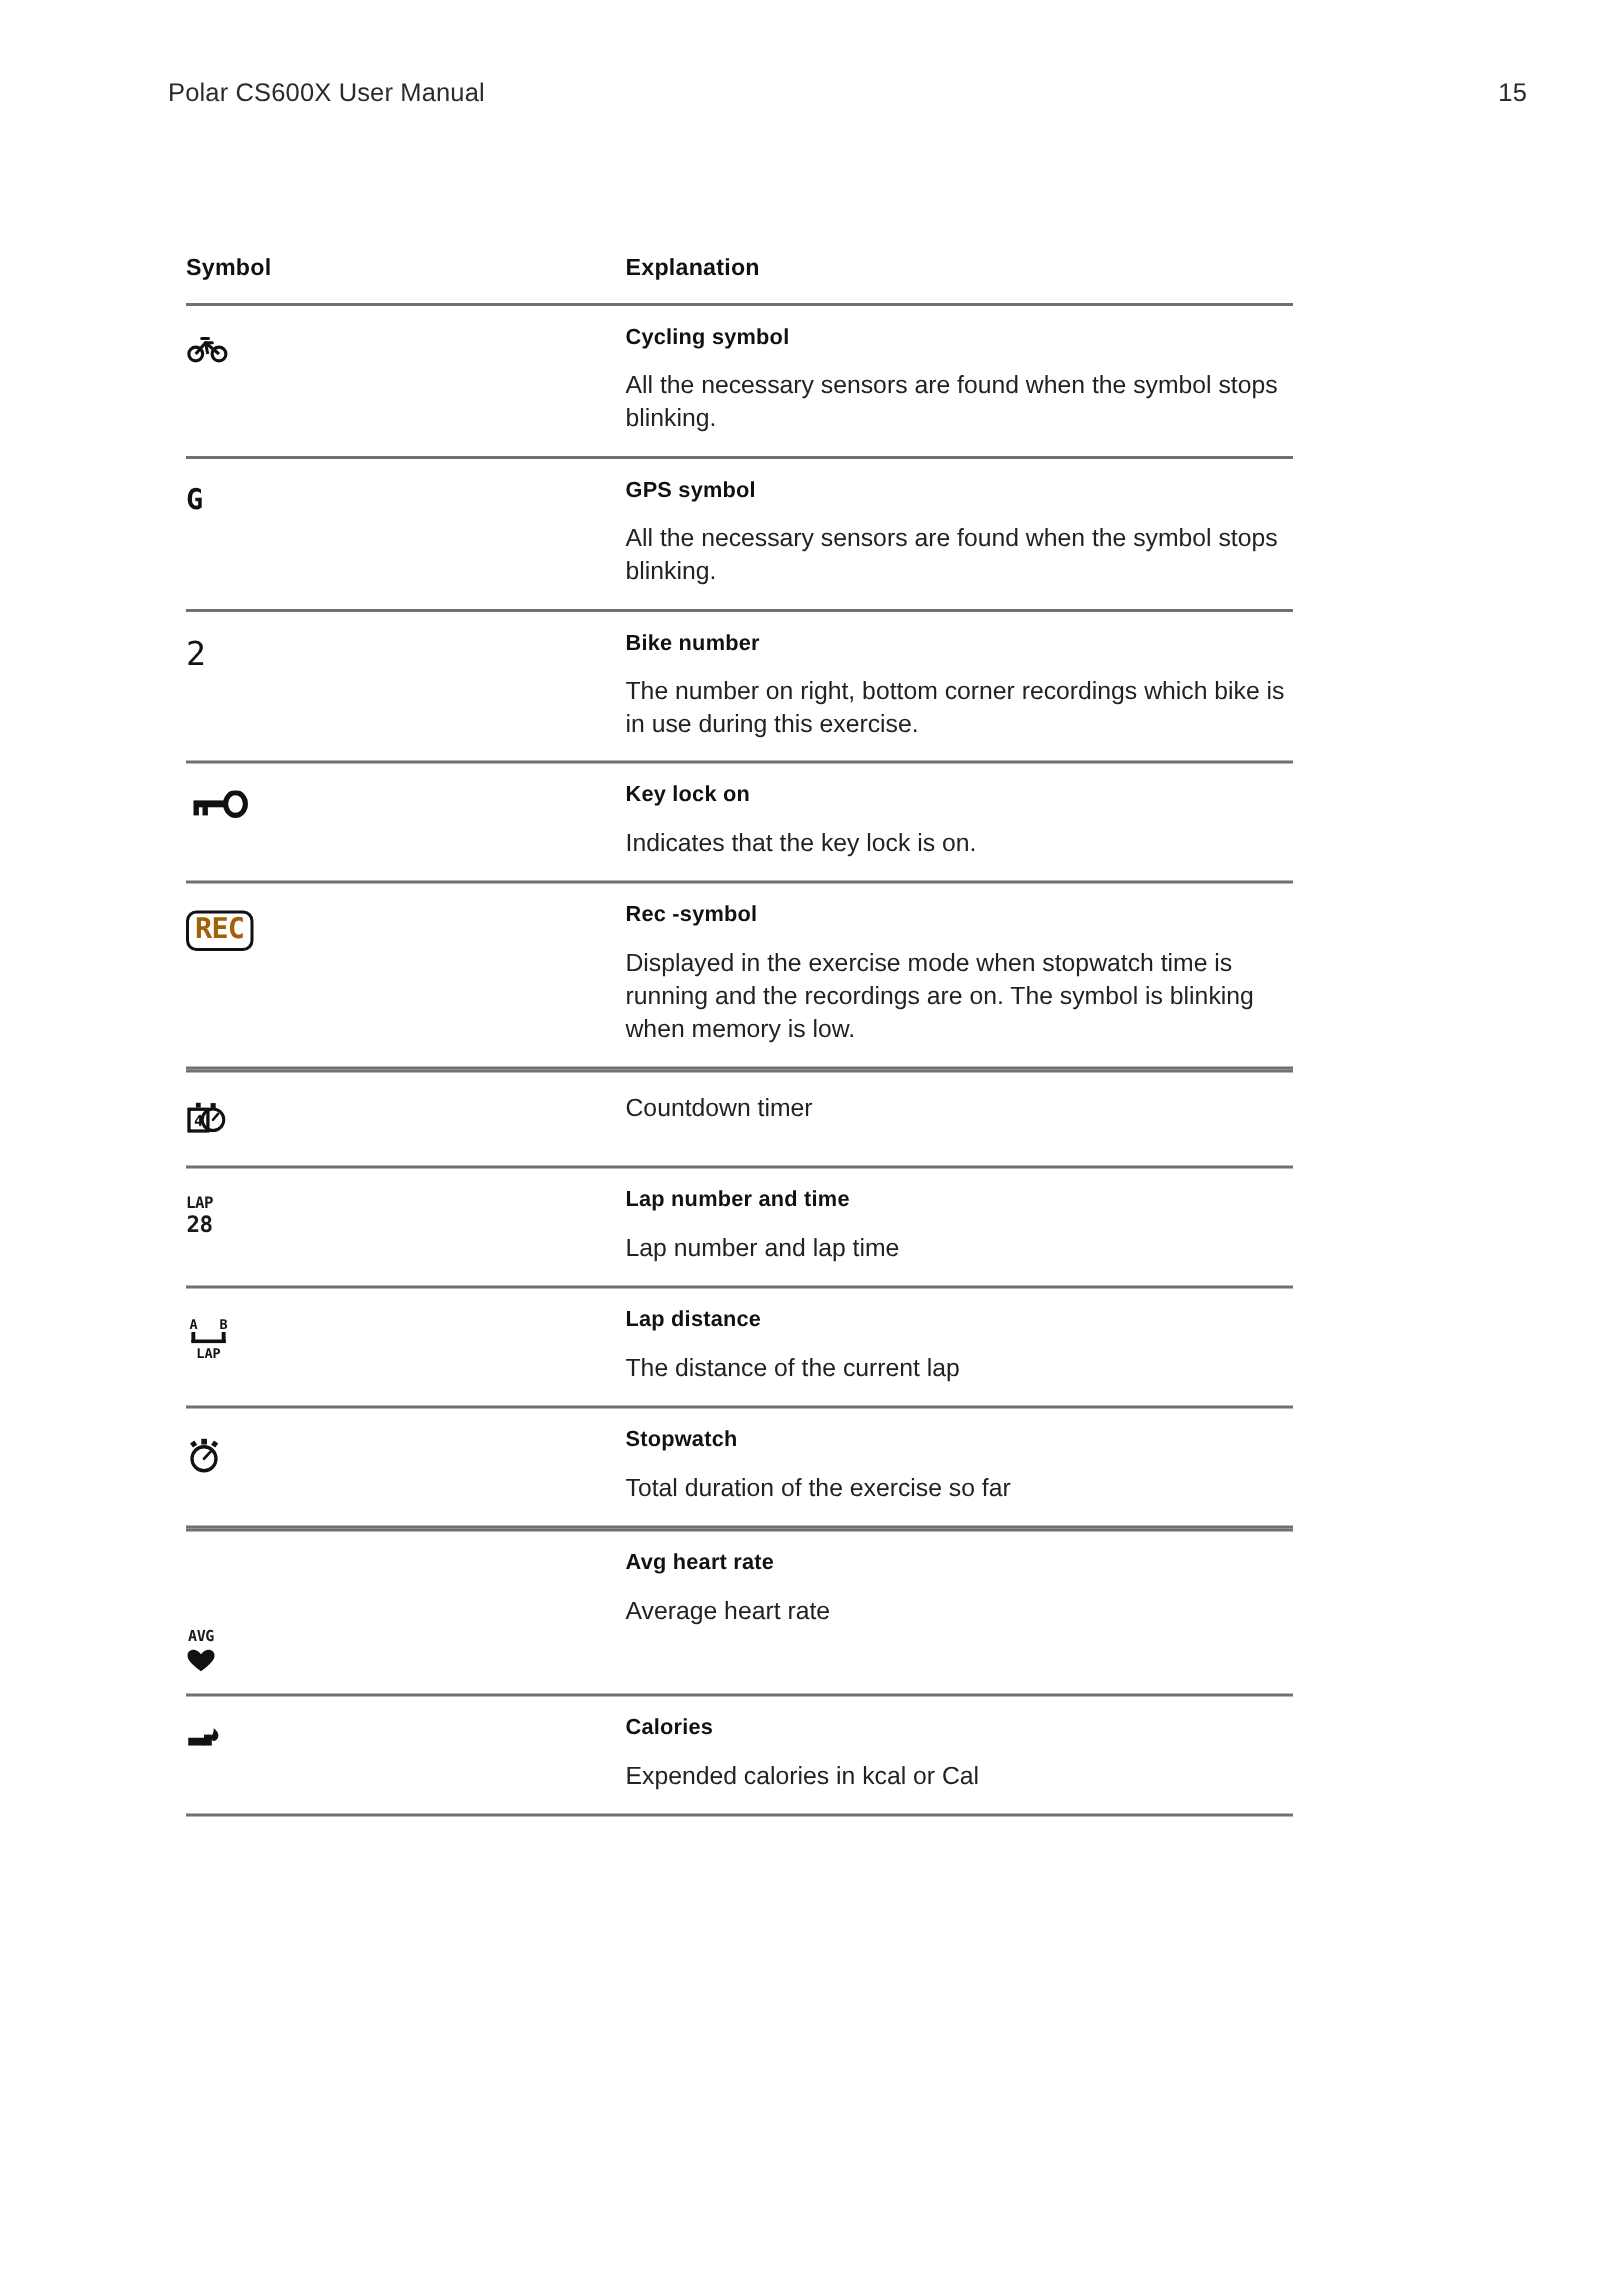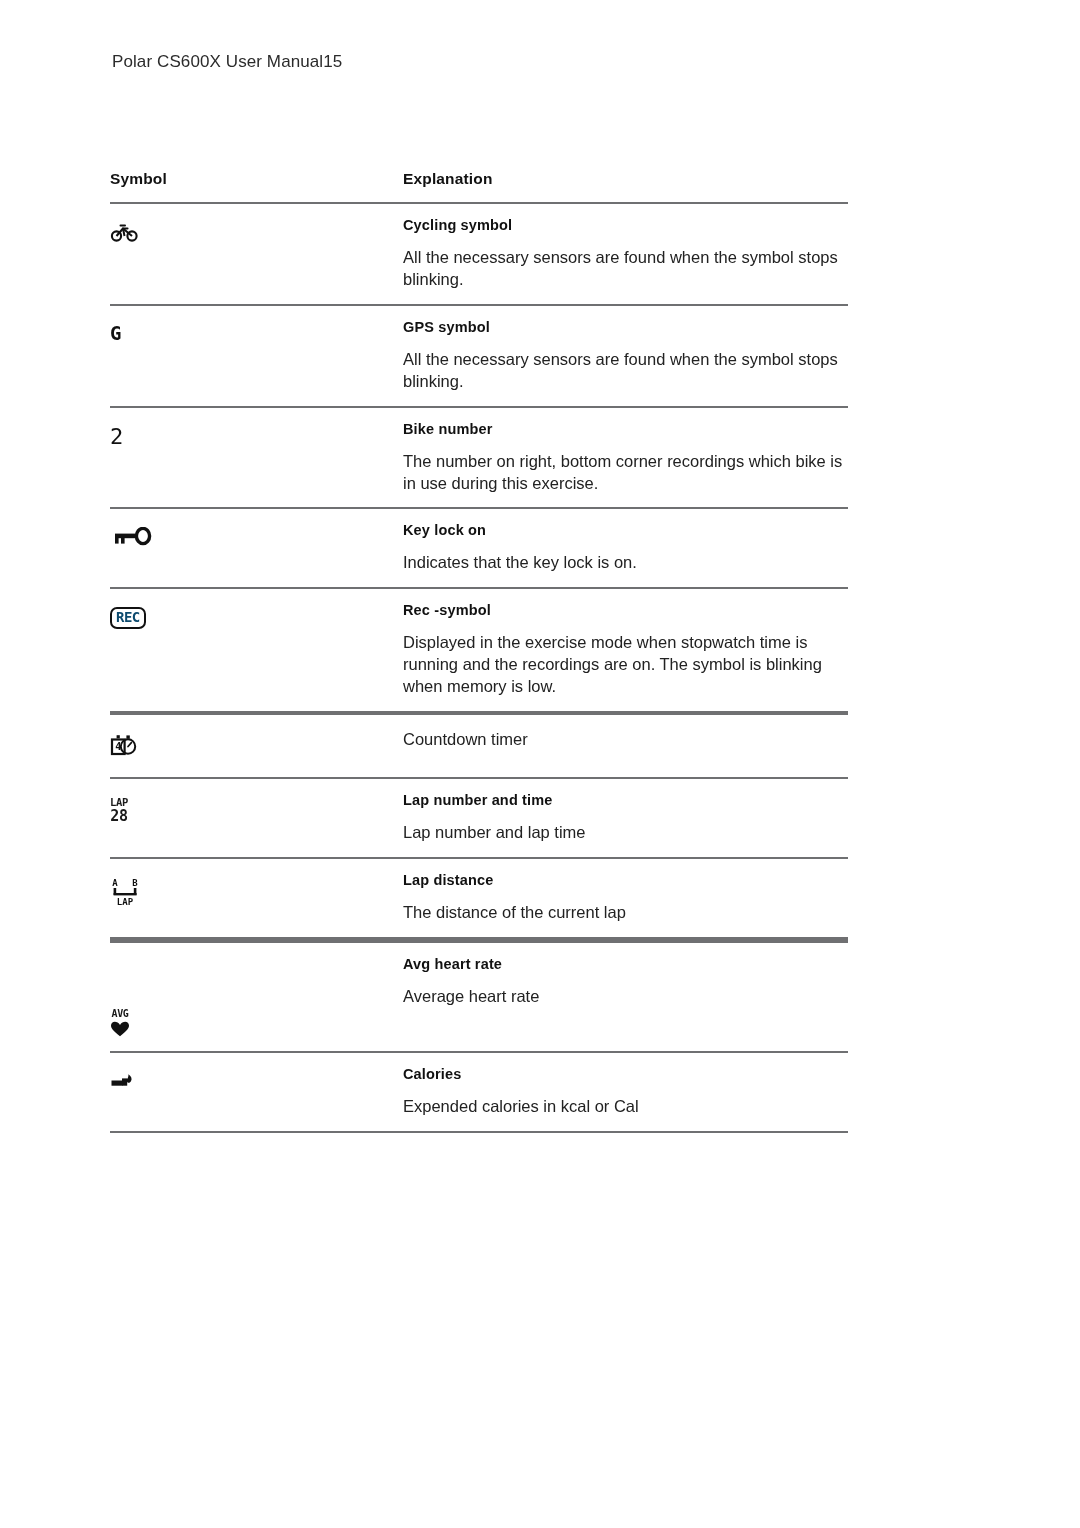--- a/index.html
+++ b/index.html
@@ -24,37 +24,37 @@
     box-sizing: border-box;
   }
 
   
   .running-head {
     position: absolute;
     left: 112px;
     top: 52px;
     width: 906px;
     display: flex;
-    justify-content: flex-start;
+    justify-content: space-between;
     align-items: baseline;
     font-size: 17px;
     letter-spacing: 0.1px;
     color: #2b2b2b;
   }
   .running-head .title {
     font-family: "Liberation Sans", sans-serif;
   }
   .running-head .folio {
     font-size: 17px;
   }
 
   
   .symbol-table {
     position: absolute;
-    left: 110px;
+    left: 124px;
     top: 170px;
     width: 738px;
   }
 
   .thead {
     display: flex;
     padding-bottom: 14px;
   }
   .th {
     font-size: 15.5px;
@@ -143,24 +143,24 @@
     margin-top: 1px;
   }
 
   .rec-box {
     display: inline-block;
     border: 2px solid #111;
     border-radius: 7px;
     padding: 1px 4px 2px 4px;
     font-family: "DejaVu Sans Mono", monospace;
     font-weight: bold;
-    font-size: 14px;
+    font-size: 19px;
     letter-spacing: -0.5px;
     line-height: 1.05;
-    color: #0c4a6e;
+    color: #a16207;
   }
 
   .heart-wrap { display: inline-block; text-align: center; line-height: 1; margin-top: 48px; }
   .heart-wrap .avg {
     display: block;
     font-family: "DejaVu Sans Mono", monospace;
     font-weight: bold;
     font-size: 10px;
     letter-spacing: -0.3px;
     margin-bottom: 1px;
@@ -305,20 +305,37 @@
           </svg>
         </span>
       </div>
       <div class="cell-exp">
         <p class="exp-title">Lap distance</p>
         <p class="exp-body">The distance of the current lap</p>
       </div>
     </div>
     <div class="rule"></div>
 
+    <div class="row">
+      <div class="cell-symbol">
+        <span class="sym">
+          <svg width="24" height="26" viewBox="0 0 24 26" aria-hidden="true">
+            <circle cx="12" cy="15.5" r="8" fill="none" stroke="#111" stroke-width="2.2"></circle>
+            <rect x="10.2" y="2.2" width="3.8" height="3.8" fill="#111"></rect>
+            <rect x="3.4" y="4" width="3.4" height="3.4" fill="#111" transform="rotate(-35 5.1 5.7)"></rect>
+            <rect x="17.4" y="4" width="3.4" height="3.4" fill="#111" transform="rotate(35 19.1 5.7)"></rect>
+            <path d="M12 15.5 L16.4 10.8" stroke="#111" stroke-width="1.8" stroke-linecap="round"></path>
+          </svg>
+        </span>
+      </div>
+      <div class="cell-exp">
+        <p class="exp-title">Stopwatch</p>
+        <p class="exp-body">Total duration of the exercise so far</p>
+      </div>
+    </div>
     <div class="rule"></div>
 
     <div class="rule"></div>
 
     <div class="row">
       <div class="cell-symbol">
         <span class="heart-wrap">
           <span class="avg">AVG</span>
           <span>
             <svg width="20" height="18" viewBox="0 0 20 18" aria-hidden="true">

